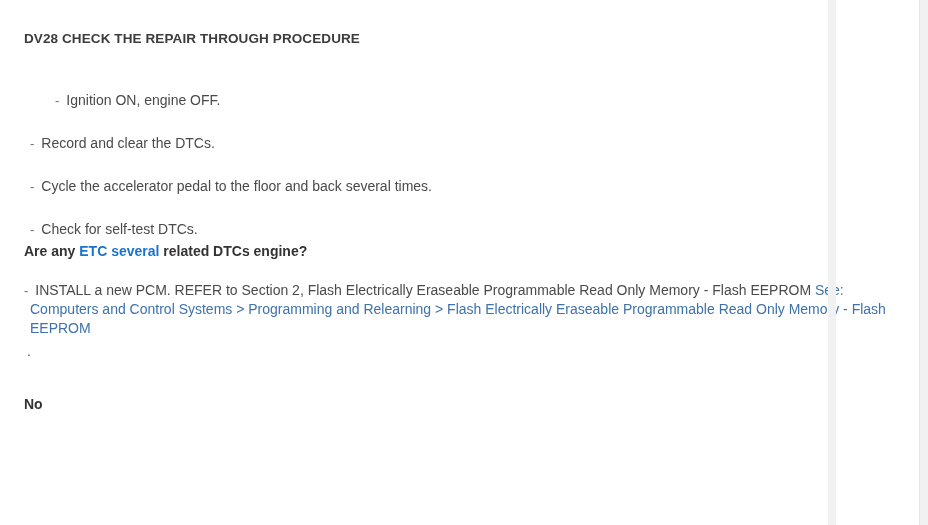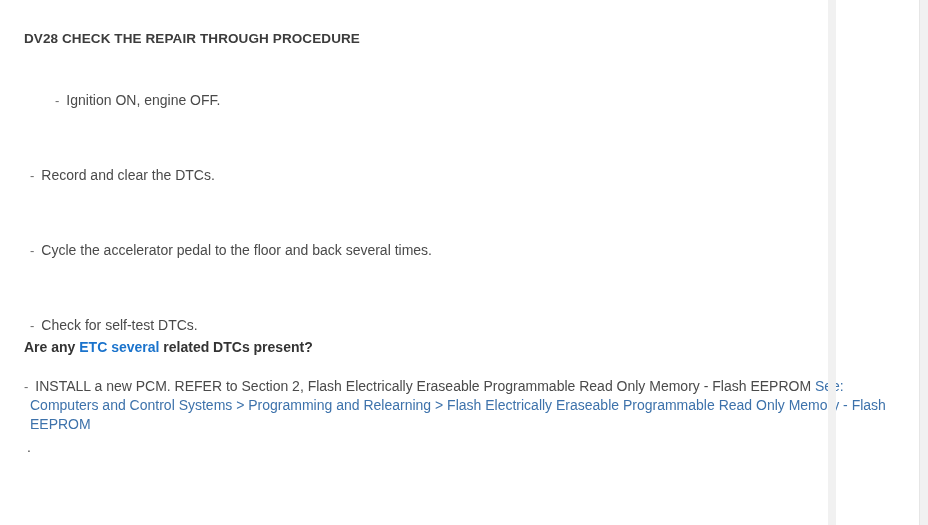--- a/index.html
+++ b/index.html
@@ -62,21 +62,21 @@
     margin: 0;
     padding: 0;
     list-style: none;
   }
 
   .step-item {
     font-size: 14px;
     color: #4a4a4a;
     line-height: 18px;
     padding-left: 6px;
-    margin-top: 56px;
+    margin-top: 24px;
     white-space: nowrap;
   }
   .step-item:first-child {
     margin-top: 43px;
     margin-left: 25px;
   }
 
   .dash {
     color: #6b6b6b;
     font-size: 13px;
@@ -155,26 +155,27 @@
           <span class="dash">-</span><span>Record and clear the DTCs.</span>
         </li>
         <li class="step-item">
           <span class="dash">-</span><span>Cycle the accelerator pedal to the floor and back several times.</span>
         </li>
         <li class="step-item">
           <span class="dash">-</span><span>Check for self-test DTCs.</span>
         </li>
       </ul>
 
-      <p class="question-line"><span>Are any </span><a class="inline-link-bold" href="#">ETC several</a><span> related DTCs present?</span></p>
+      <p class="question-line"><span>Are any </span><a class="inline-link-bold" href="#">ETC several</a><span> related DTCs engine?</span></p>
 
 
       <p class="action-para"><span class="dash">-</span><span>INSTALL a new PCM. REFER to Section 2, Flash Electrically Eraseable Programmable Read Only Memory - Flash EEPROM </span><a class="doc-link" href="#">See: Computers and Control Systems &gt; Programming and Relearning &gt; Flash Electrically Eraseable Programmable Read Only Memory - Flash EEPROM</a></p>
 
       <p class="trailing-dot">.</p>
 
+      <p class="answer-label no-label">No</p>
 
     </div>
   </div>
 
   <div class="right-gutter"></div>
 
 </div>
 
 </body></html>

